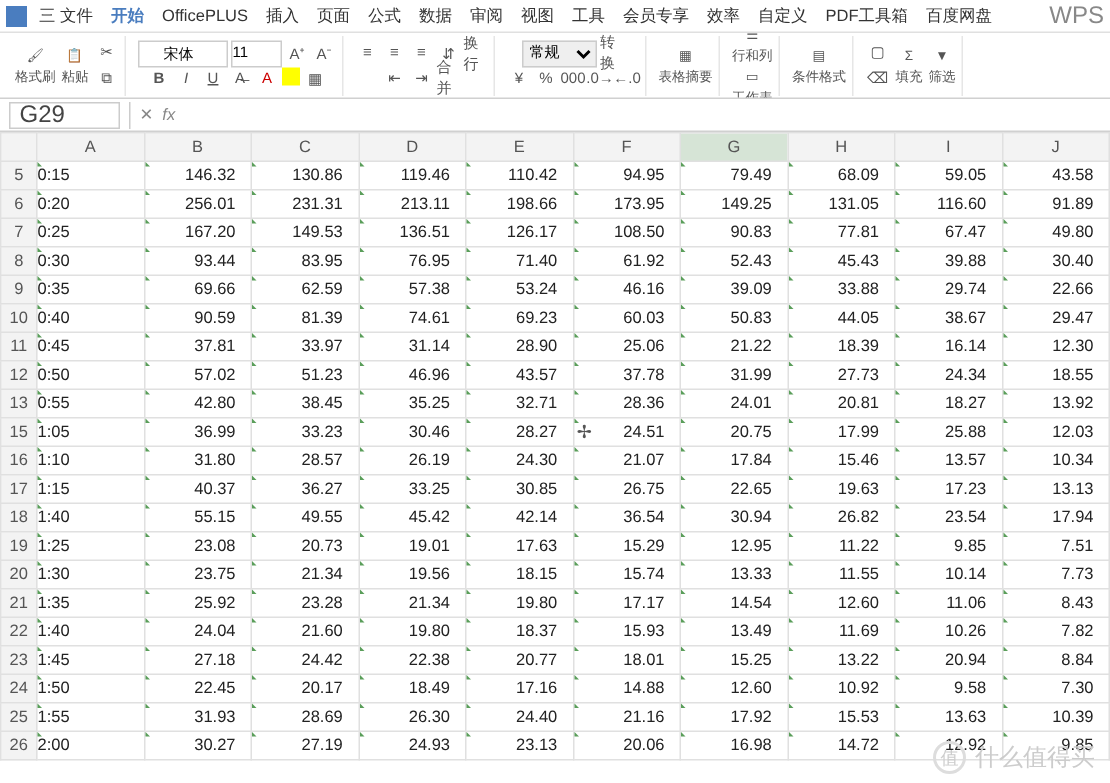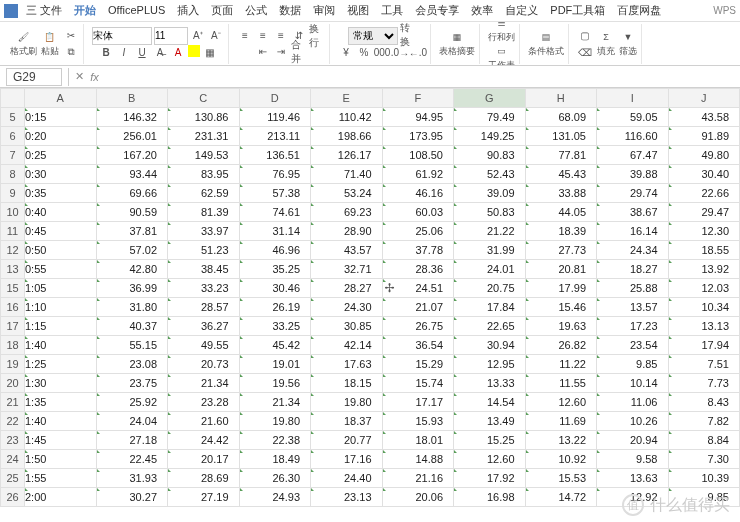--- a/index.html
+++ b/index.html
@@ -1,34 +1,34 @@
 <!DOCTYPE html>
 <html><head>
 <meta charset="utf-8">
 <style>
 * { margin: 0; padding: 0; box-sizing: border-box; }
 body { font-family: "Microsoft YaHei", Arial, sans-serif; font-size: 11px; background: #fff; width: 740px; height: 522px; overflow: hidden; position: relative; }
 .menubar { display: flex; align-items: center; height: 22px; background: #fff; padding: 0 4px; border-bottom: 1px solid #e0e0e0; gap: 2px; text-align: right; }
 .menubar .logo { width: 14px; height: 14px; display: inline-block; }
 .menubar .mitem { padding: 2px 6px; color: #333; cursor: pointer; font-size: 11px; }
 .menubar .mitem.active { color: #4a7dbf; font-weight: bold; }
-.menubar .wps { margin-left: auto; color: #888; font-size: 10px; }
+.menubar .wps { margin-left: auto; color: #888; font-size: 16px; }
 .ribbon { display: flex; align-items: center; height: 44px; background: #fff; border-bottom: 1px solid #d0d0d0; padding: 2px 6px; gap: 4px; overflow: hidden; }
 .ribbon .grp { display: flex; flex-direction: column; align-items: center; padding: 0 4px; border-right: 1px solid #e6e6e6; height: 40px; justify-content: center; }
 .ribbon .grp.row { flex-direction: row; gap: 4px; }
 .ribbon .btn { display: flex; flex-direction: column; align-items: center; font-size: 9px; color: #555; gap: 1px; cursor: pointer; }
 .ribbon .icon { width: 14px; height: 14px; display: inline-flex; align-items: center; justify-content: center; }
 .ribbon select, .ribbon input { font-size: 10px; height: 18px; border: 1px solid #ccc; }
-.ribbon .fontname { width: 60px; }
+.ribbon .fontname { width: 60px; padding-left: 16px; }
 .ribbon .fontsize { width: 34px; }
 .ribbon .minibtn { width: 16px; height: 16px; display: inline-flex; align-items: center; justify-content: center; cursor: pointer; font-size: 10px; color: #555; }
 .ribbon .stack { display: flex; flex-direction: column; gap: 1px; }
 .ribbon .hrow { display: flex; gap: 2px; }
 .namebox-row { display: flex; align-items: center; height: 22px; border-bottom: 1px solid #d0d0d0; }
-.namebox { width: 56px; border: 1px solid #ccc; height: 18px; margin: 0 6px; display: flex; align-items: center; padding: 0 6px; font-size: 12px; color: #444; }
+.namebox { width: 74px; border: 1px solid #ccc; height: 18px; margin: 0 6px; display: flex; align-items: center; padding: 0 6px; font-size: 16px; color: #444; }
 .fxbar { flex: 1; border-left: 1px solid #ccc; height: 18px; display: flex; align-items: center; padding: 0 6px; gap: 6px; color: #888; }
 .grid-wrap { position: relative; overflow: auto; height: 430px; }
 table { border-collapse: collapse; width: 100%; }
 th, td { border: 1px solid #e0e0e0; height: 19px; font-size: 11px; text-align: center; }
 th { background: #f3f3f3; color: #555; font-weight: normal; }
 th.rowh { width: 24px; background: #f3f3f3; }
 th.colh { min-width: 68px; }
 th.colh.sel { background: #d6e4d6; }
 td { color: #222; text-align: right; padding-right: 10px; position: relative; }
 td.timecol { text-align: left; padding-right: 0; }

